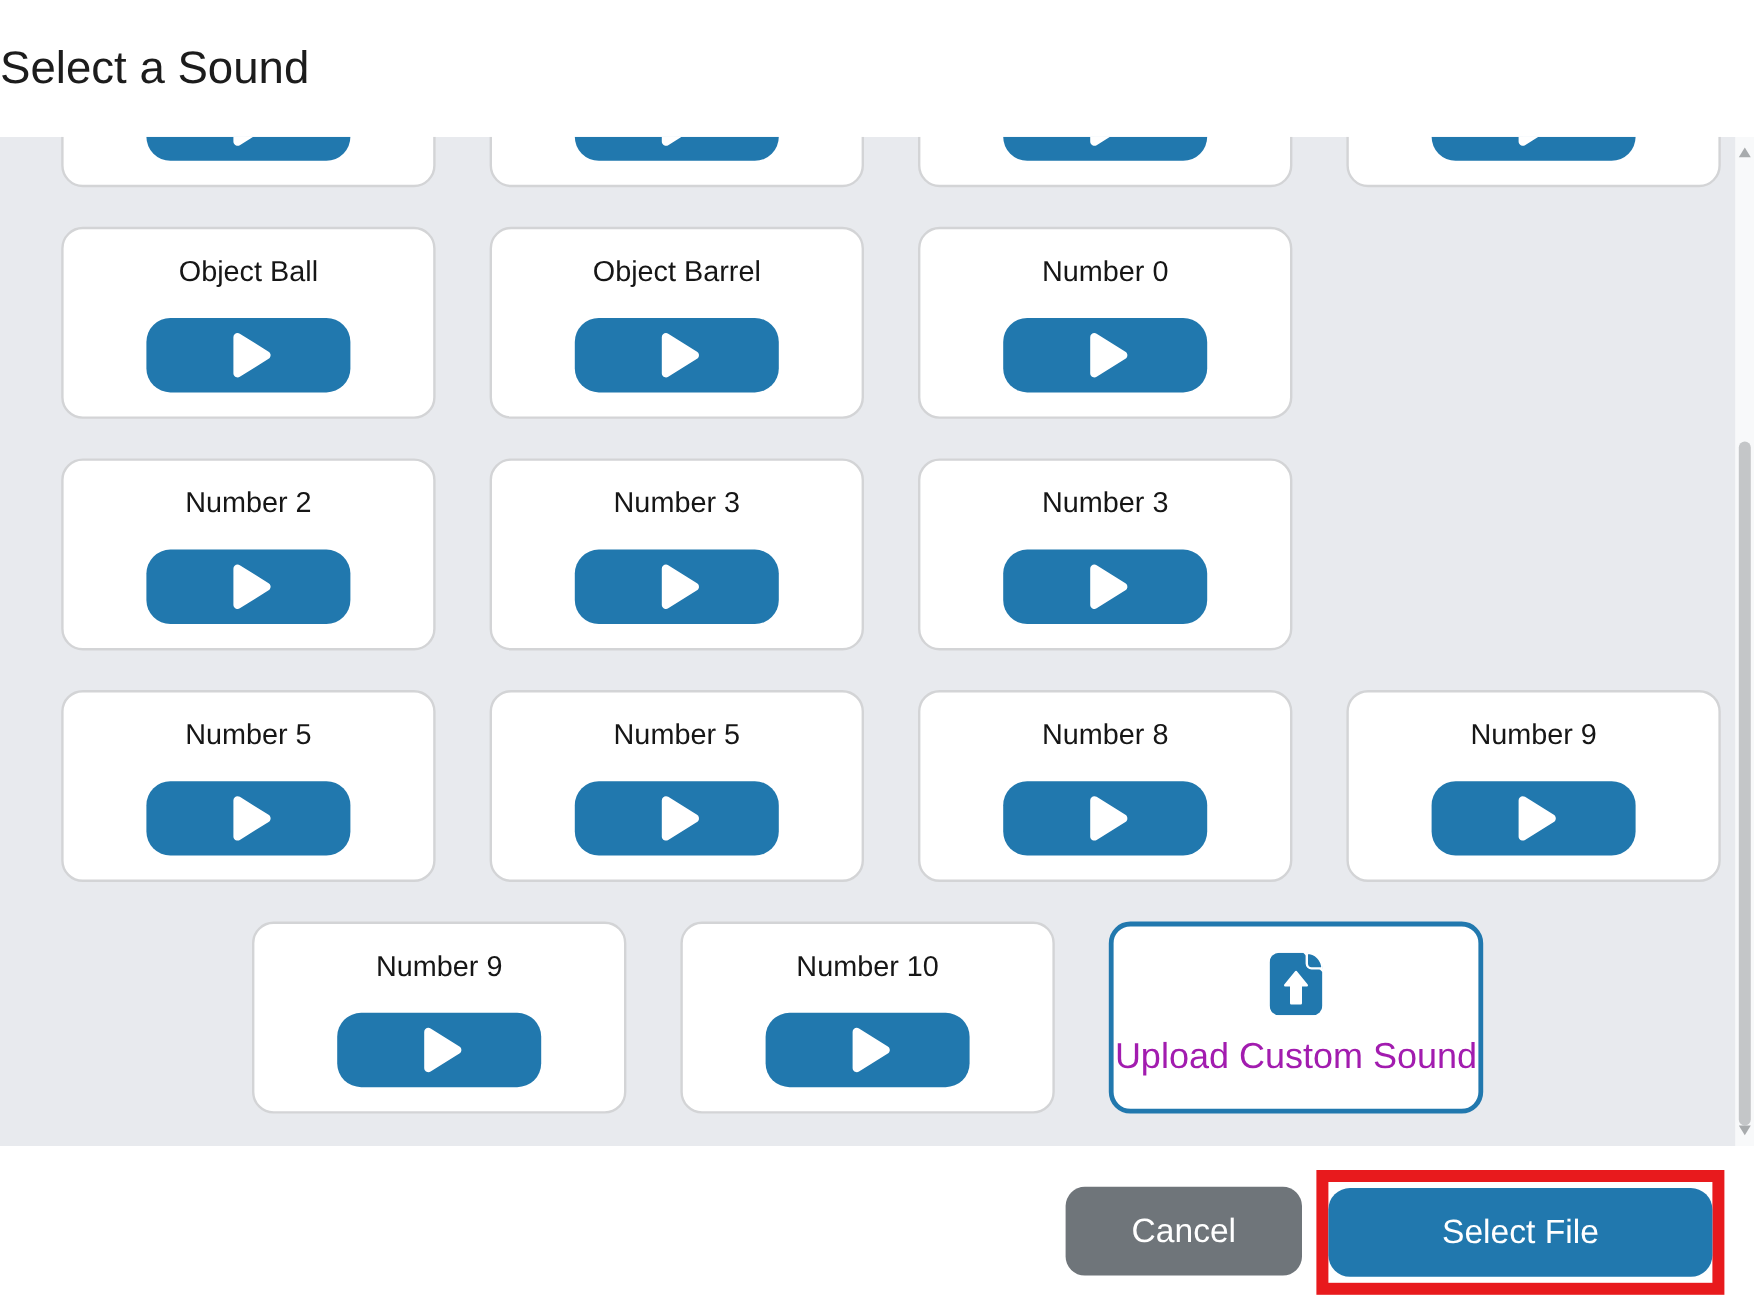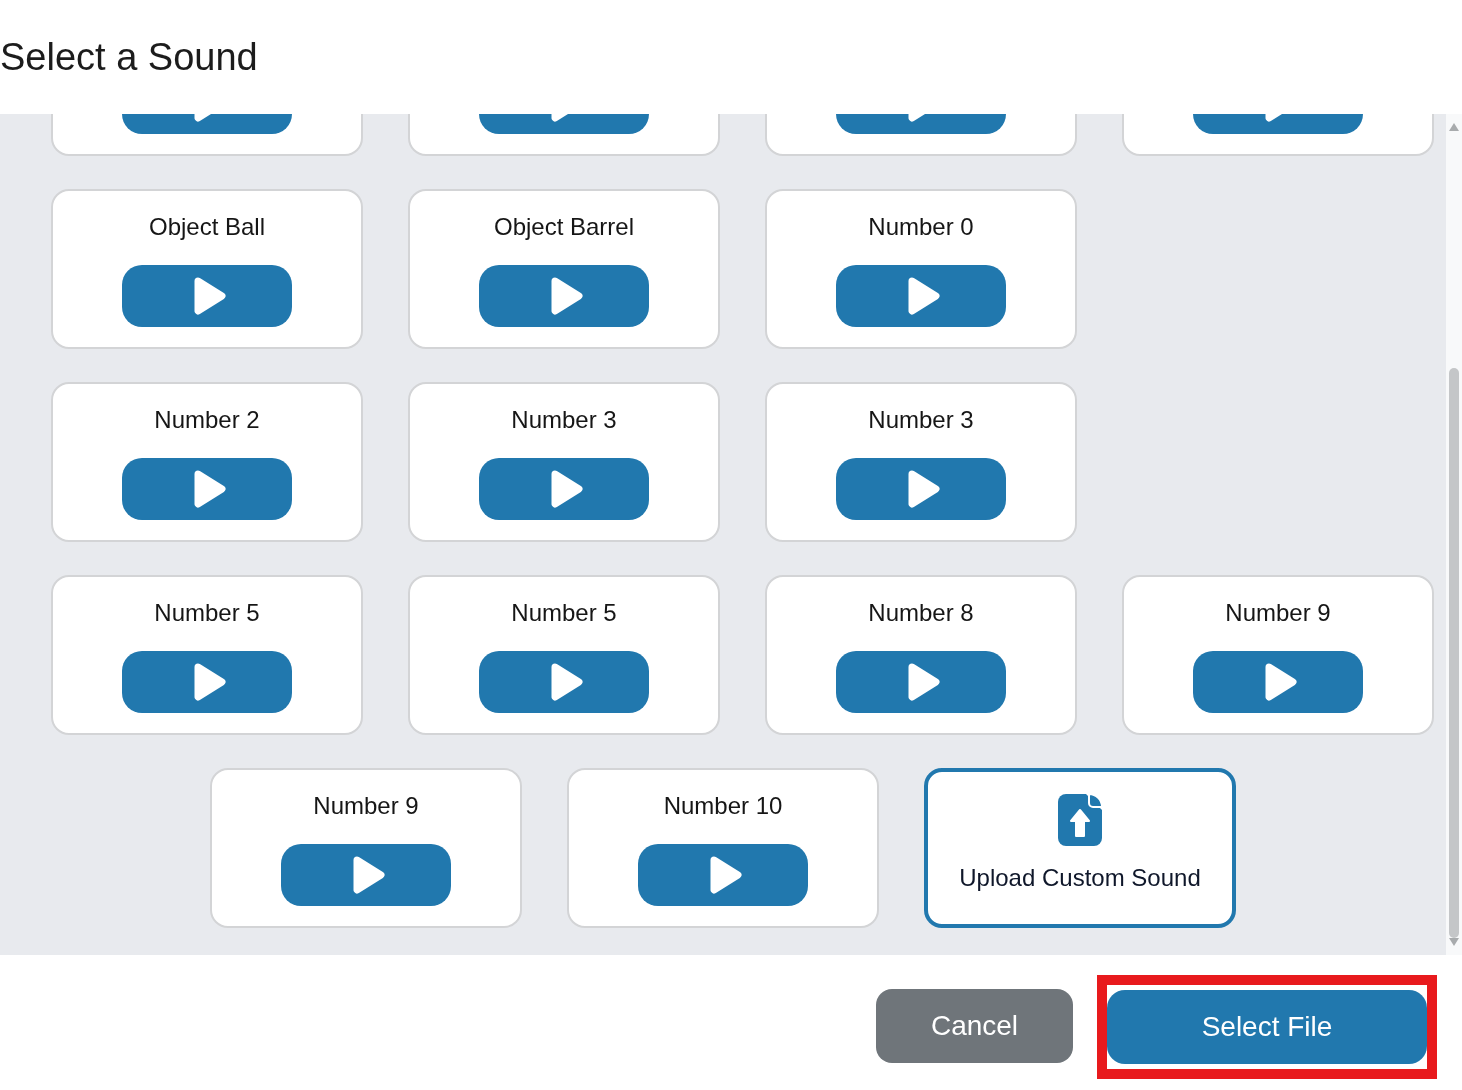--- a/index.html
+++ b/index.html
@@ -26,37 +26,37 @@
                 font-weight:500; color:#161616; white-space:nowrap; }
   .play-btn { margin-top:22px; width:170px; height:62px; border:none; border-radius:20px;
               background:var(--accent,#2178ae); display:flex; align-items:center;
               justify-content:center; cursor:pointer; }
   .play-btn svg { display:block; margin-left:6px; }
 
   .upload-card { flex:none; width:312px; height:160px; background:#fff;
                  border:4px solid var(--accent,#2178ae); border-radius:18px;
                  display:flex; flex-direction:column; align-items:center; cursor:pointer; }
   .upload-icon { margin-top:22px; width:44px; height:52px; }
-  .upload-label { margin-top:18px; font-size:24px; font-weight:500; color:#0f172a; white-space:nowrap; }
+  .upload-label { margin-top:18px; font-size:30px; font-weight:500; color:#a21caf; white-space:nowrap; }
 
   
   .scrollbar { position:absolute; top:0; right:0; width:16px; height:841px; background:#f8f9fa; }
   .sb-arrow { position:absolute; left:3px; width:0; height:0; cursor:pointer; }
   .sb-arrow.up { top:9px; border-left:5px solid transparent; border-right:5px solid transparent;
                  border-bottom:8px solid #a8abad; }
   .sb-arrow.down { bottom:9px; border-left:5px solid transparent; border-right:5px solid transparent;
                    border-top:8px solid #a8abad; }
   .sb-thumb { position:absolute; top:254px; left:3px; width:10px; height:570px;
               border-radius:5px; background:#c4c6c8; cursor:pointer; }
 
   
   .footer { position:absolute; top:955px; left:0; width:1462px; height:135px; background:#fff;
             display:flex; justify-content:flex-end; align-items:flex-start;
             padding-right:25px; z-index:3; }
-  .cancel-btn { margin-top:34px; margin-right:24px; width:197px; height:74px; border:none;
+  .cancel-btn { margin-top:34px; margin-right:12px; width:197px; height:74px; border:none;
                 border-radius:16px; background:var(--cancel,#6f757a); color:#fff;
                 font-size:28px; font-weight:500; font-family:inherit; cursor:pointer; }
   .red-box { margin-top:20px; border:10px solid var(--red,#e81a1d); padding:5px 0; background:#fff; }
   .select-btn { display:block; width:320px; height:74px; border:none; border-radius:18px;
                 background:var(--accent,#2178ae); color:#fff; font-size:28px; font-weight:500;
                 font-family:inherit; cursor:pointer; }
 </style>
 </head>
 <body>
 

